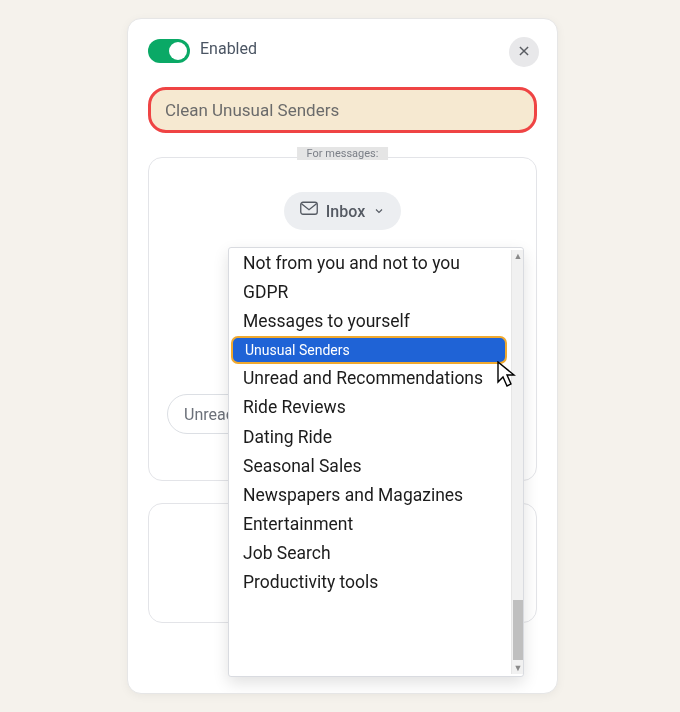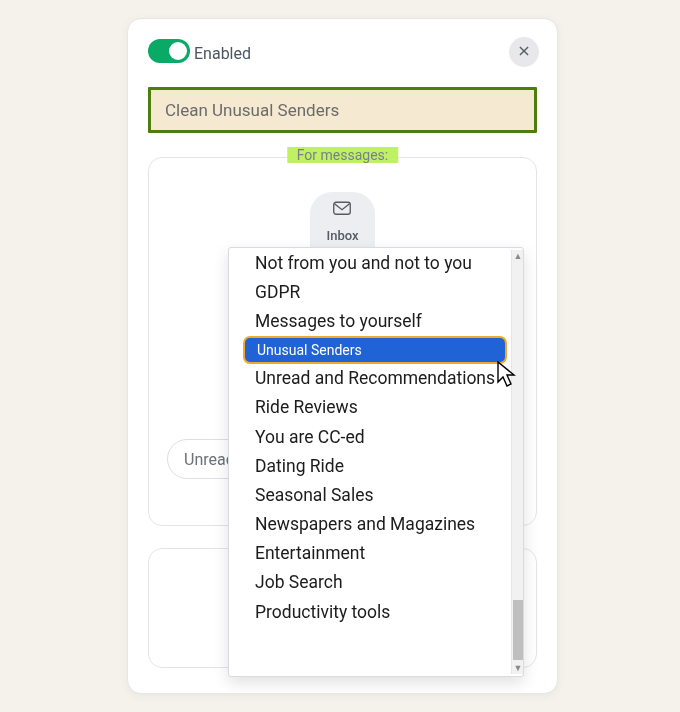--- a/index.html
+++ b/index.html
@@ -15,67 +15,66 @@
     left:127px; top:18px;
     width:431px; height:676px;
     background:#fff;
     border:1px solid #e6e6e6;
     border-radius:14px;
     box-shadow:0 2px 10px rgba(0,0,0,0.05);
     overflow:hidden;
   }
   
   .header { position:relative; padding:20px 20px 0 20px; }
-  .toggle-row { display:flex; align-items:flex-end; gap:4px; }
+  .toggle-row { display:flex; align-items:flex-start; gap:10px; }
   .toggle {
     width:42px; height:24px; border-radius:12px;
     background:#0aa966; position:relative;
   }
   .toggle .knob {
     position:absolute; right:3px; top:3px;
     width:18px; height:18px; border-radius:50%;
     background:#fff;
   }
   .toggle-label { color:#4b5563; font-size:16px; }
   .close-btn {
     position:absolute; right:18px; top:18px;
     width:30px; height:30px; border-radius:50%;
     background:#e8e8ea; display:flex; align-items:center; justify-content:center;
     cursor:pointer;
   }
   .close-btn svg { width:14px; height:14px; stroke:#5a5d63; stroke-width:2.5; }
   
   .title-field {
     margin:24px 20px 0 20px;
-    border:3px solid #4d7c0f;
+    border:3px solid #ef4444;
     background:#f6e9d1;
-    border-radius:1px;
+    border-radius:18px;
     padding:10px 14px;
     color:#6b6b6b;
     font-size:17px;
   }
   
   .for-box {
     position:relative;
     margin:24px 20px 0 20px;
     border:1px solid #e3e4e8;
     border-radius:14px;
     padding:34px 18px 46px 18px;
   }
   .legend {
     position:absolute; top:-11px; left:50%; transform:translateX(-50%);
-    background:#bef264; padding:0 10px; color:#7b7f87; font-size:14px;
+    background:#e5e5e5; padding:0 10px; color:#7b7f87; font-size:11px;
   }
   .inbox-chip {
     display:flex; align-items:center; gap:8px;
     margin:0 auto; width:max-content;
     background:#eceef1; border-radius:22px;
-    padding:9px 16px; color:#555a63; font-size:13px; font-weight:500;
+    padding:9px 16px; color:#555a63; font-size:16px; font-weight:500;
     cursor:pointer;
-    flex-direction:column;
   }
   .inbox-chip .mail svg { width:18px; height:16px; stroke:#555a63; stroke-width:1.8; fill:none;}
   .inbox-chip .chev svg { width:12px; height:12px; stroke:#555a63; stroke-width:2.2; fill:none;}
   .pill-row { display:flex; gap:10px; margin-top:164px; }
   .pill {
     border:1px solid #dcdfe4; border-radius:22px;
     padding:9px 16px; color:#6c717a; font-size:16px;
     background:#fff; display:flex; align-items:center; gap:8px;
   }
   .pill.search { background:#f1f2f4; width:240px; }
@@ -94,21 +93,20 @@
     width:296px; height:430px;
     background:#fff;
     border:1px solid #d9dbe0;
     border-radius:3px;
     box-shadow:0 6px 16px rgba(0,0,0,0.12);
     overflow:hidden;
   }
   .dd-inner {
     position:absolute; left:0; top:0; right:14px; bottom:0;
     overflow:hidden;
-    padding-left:12px;
   }
   .dd-item {
     padding:4.6px 14px;
     font-size:17.5px;
     color:#1c1c1c;
     white-space:nowrap;
     cursor:pointer;
   }
   .dd-item.selected {
     background:#1f63d6;
@@ -202,21 +200,20 @@
   <div class="card2"></div>
 
   <div class="dropdown">
     <div class="dd-inner" id="dd-list">
         <div class="dd-item">Not from you and not to you</div>
         <div class="dd-item">GDPR</div>
         <div class="dd-item">Messages to yourself</div>
         <div class="dd-item selected">Unusual Senders</div>
         <div class="dd-item">Unread and Recommendations</div>
         <div class="dd-item">Ride Reviews</div>
-        <div class="dd-item">You are CC-ed</div>
         <div class="dd-item">Dating Ride</div>
         <div class="dd-item">Seasonal Sales</div>
         <div class="dd-item">Newspapers and Magazines</div>
         <div class="dd-item">Entertainment</div>
         <div class="dd-item">Job Search</div>
         <div class="dd-item">Productivity tools</div>
       </div>
     <div class="scrollbar-track">
       <div class="scroll-up">▲</div>
       <div class="scroll-thumb"></div>

